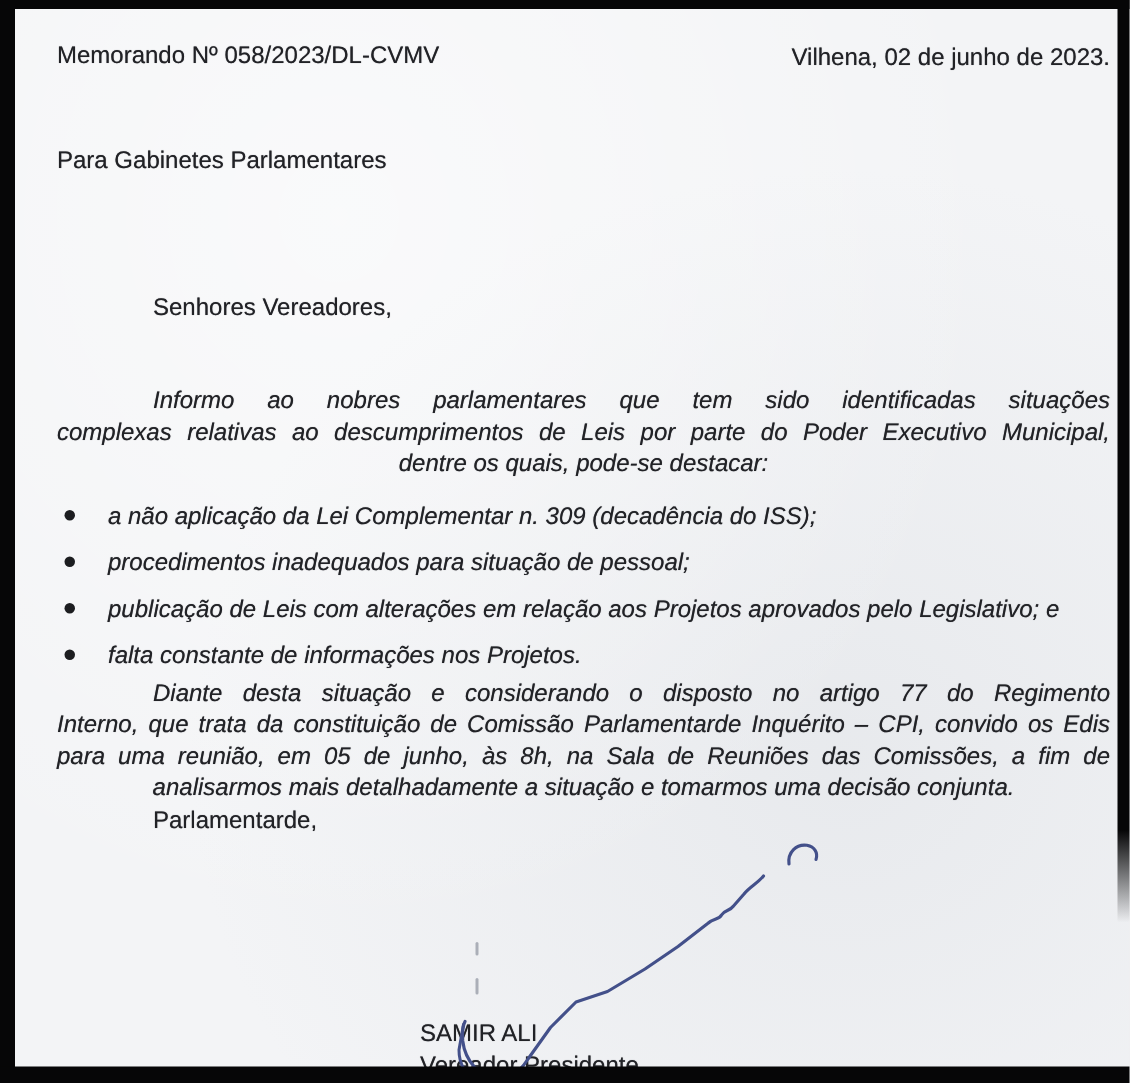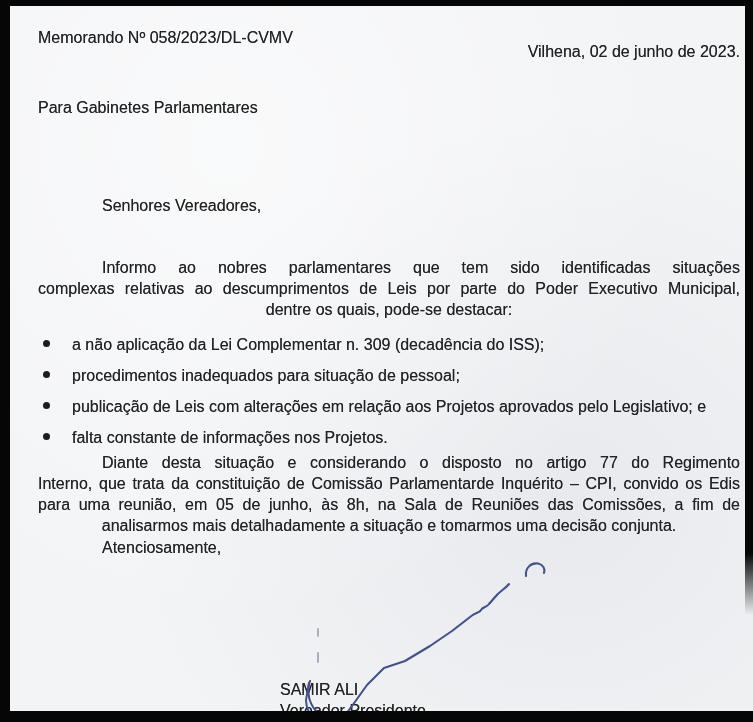--- a/index.html
+++ b/index.html
@@ -21,20 +21,21 @@
     color:#212226;
     font-size:16px;
     line-height:21px;
     text-shadow:0 0 .5px rgba(25,25,30,.65);
     white-space:nowrap;
   }
   .block{
     position:absolute;left:38px;width:702px;
     color:#212226;font-size:16px;line-height:21px;
     text-shadow:0 0 .5px rgba(25,25,30,.65);
+    font-style:italic;
   }
   .jline{text-align:justify;text-align-last:justify;}
   .lline{text-align:center;}
   .indent{text-indent:64px;}
   .bullet-row{position:relative;height:31px;}
   .bullet-dot{
     position:absolute;left:5px;top:6px;width:7px;height:7px;border-radius:50%;
     background:#1c1d20;
   }
   .bullet-text{
@@ -60,21 +61,21 @@
   }
   #signer-block .nm{display:block;}
 </style>
 </head>
 <body>
 
 <div id="scan-page">
 
   <div class="txt" style="left:38px;top:9px;margin-top:18px;">Memorando Nº 058/2023/DL-CVMV</div>
 
-  <div class="txt" style="right:13px;top:41px;">Vilhena, 02 de junho de 2023.</div>
+  <div class="txt" style="right:13px;top:28px;">Vilhena, 02 de junho de 2023.</div>
 
   <div class="txt" style="left:38px;top:97px;">Para Gabinetes Parlamentares</div>
 
   <div class="txt" style="left:102px;top:195px;">Senhores Vereadores,</div>
 
   <div class="block" style="top:257px;">
     <div class="jline indent">Informo ao nobres parlamentares que tem sido identificadas situações</div>
     <div class="jline">complexas relativas ao descumprimentos de Leis por parte do Poder Executivo Municipal,</div>
     <div class="lline">dentre os quais, pode-se destacar:</div>
   </div>
@@ -98,21 +99,21 @@
     </div>
   </div>
 
   <div class="block" style="top:452px;">
     <div class="jline indent">Diante desta situação e considerando o disposto no artigo 77 do Regimento</div>
     <div class="jline">Interno, que trata da constituição de Comissão Parlamentarde Inquérito – CPI, convido os Edis</div>
     <div class="jline">para uma reunião, em 05 de junho, às 8h, na Sala de Reuniões das Comissões, a fim de</div>
     <div class="lline">analisarmos mais detalhadamente a situação e tomarmos uma decisão conjunta.</div>
   </div>
 
-  <div class="txt" style="left:102px;top:537px;">Atenciosamente,</div>
+  <div class="txt" style="left:102px;top:537px;">Parlamentarde,</div>
 
   <span class="speck" id="speck-1"></span>
   <span class="speck" id="speck-2"></span>
 
   <svg id="signature-svg" width="280" height="172" viewBox="280 550 280 172">
     <path d="M 526,576 C 525,568 531,562.5 538,563.5 C 543,564.5 545.5,568.5 544,573" fill="none" stroke-width="2.1" stroke-linecap="round" stroke="#43508a"></path>
     <path d="M 509,584
              C 505,589 500,591 496,596
              L 489,604
              C 486.5,607.5 483,606.5 481,610

